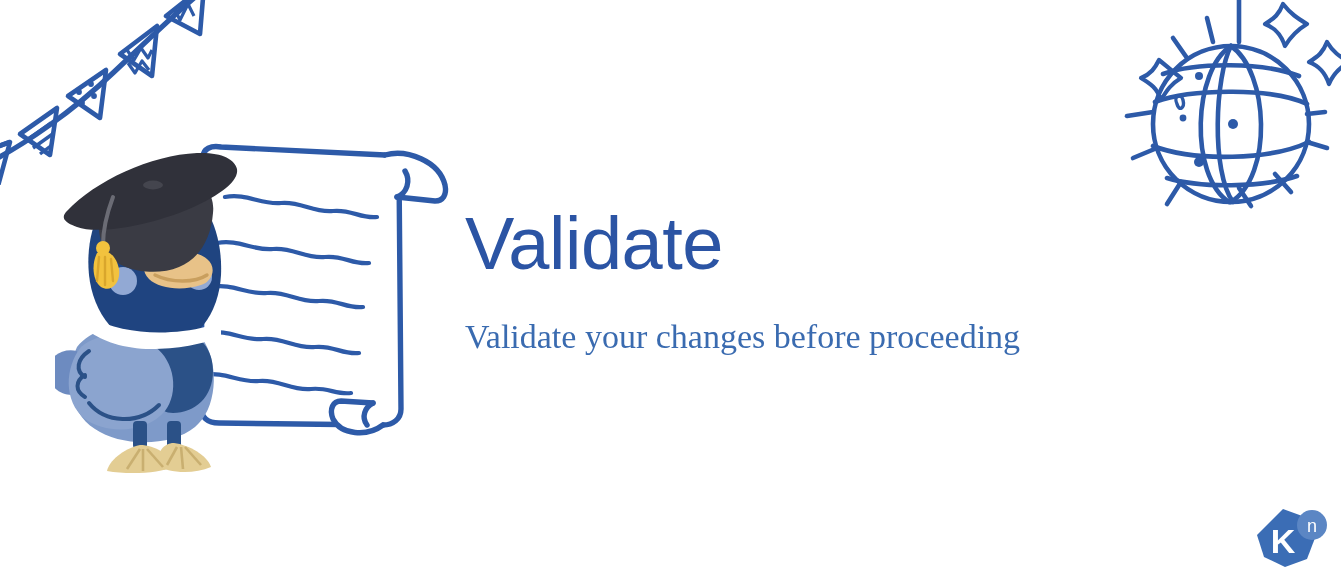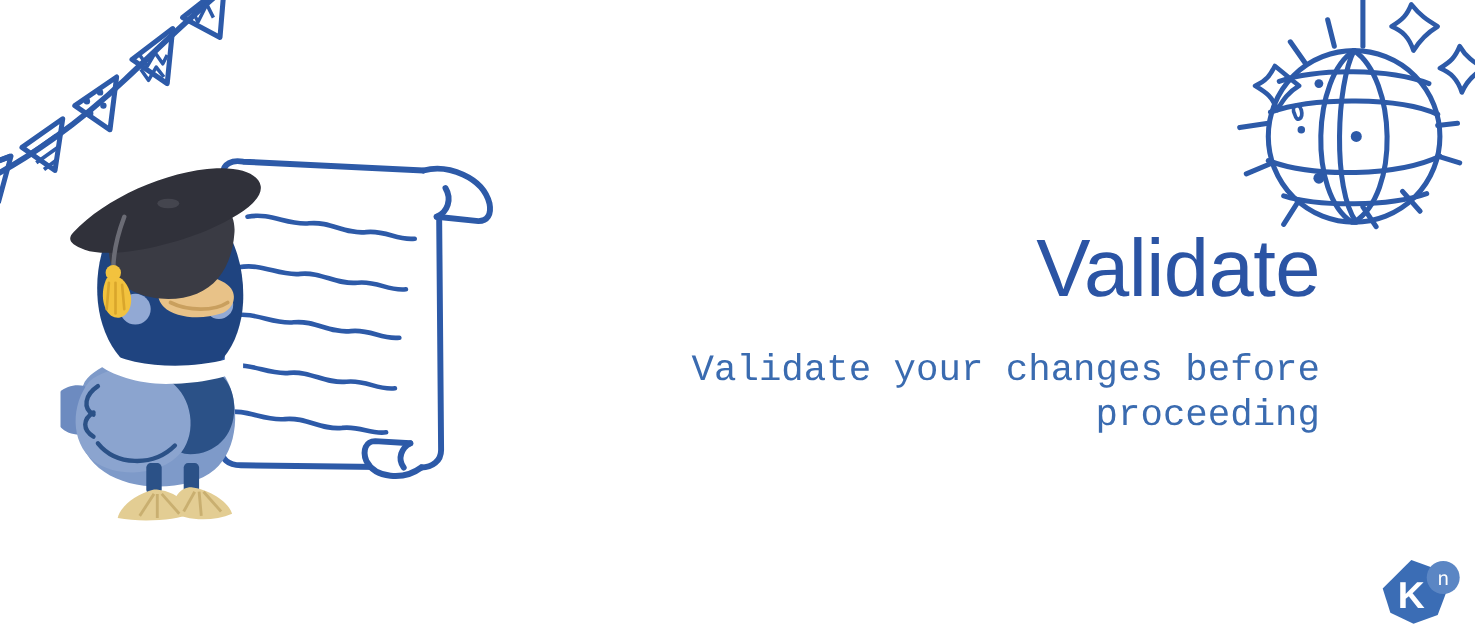--- a/index.html
+++ b/index.html
@@ -45,33 +45,33 @@
     width: 410px;
     height: 340px;
   }
 
   
   #text-block {
     position: absolute;
     left: 465px;
     top: 205px;
     width: 735px;
-    text-align: right;
+    text-align: left;
   }
   #page-title {
     font-family: "Liberation Sans", sans-serif;
     font-size: 74px;
     font-weight: 400;
     letter-spacing: -0.5px;
     line-height: 1.06;
     margin: 0;
     color: #2B54A4;
   }
   #page-subtitle {
-    font-family: Liberation Mono, monospace;
+    font-family: Liberation Serif, serif;
     font-size: 34px;
     font-weight: 400;
     line-height: 1.2;
     margin: 34px 0 0 0;
     color: #3A6BB0;
   }
 
   
   #brand-logo {
     position: absolute;

